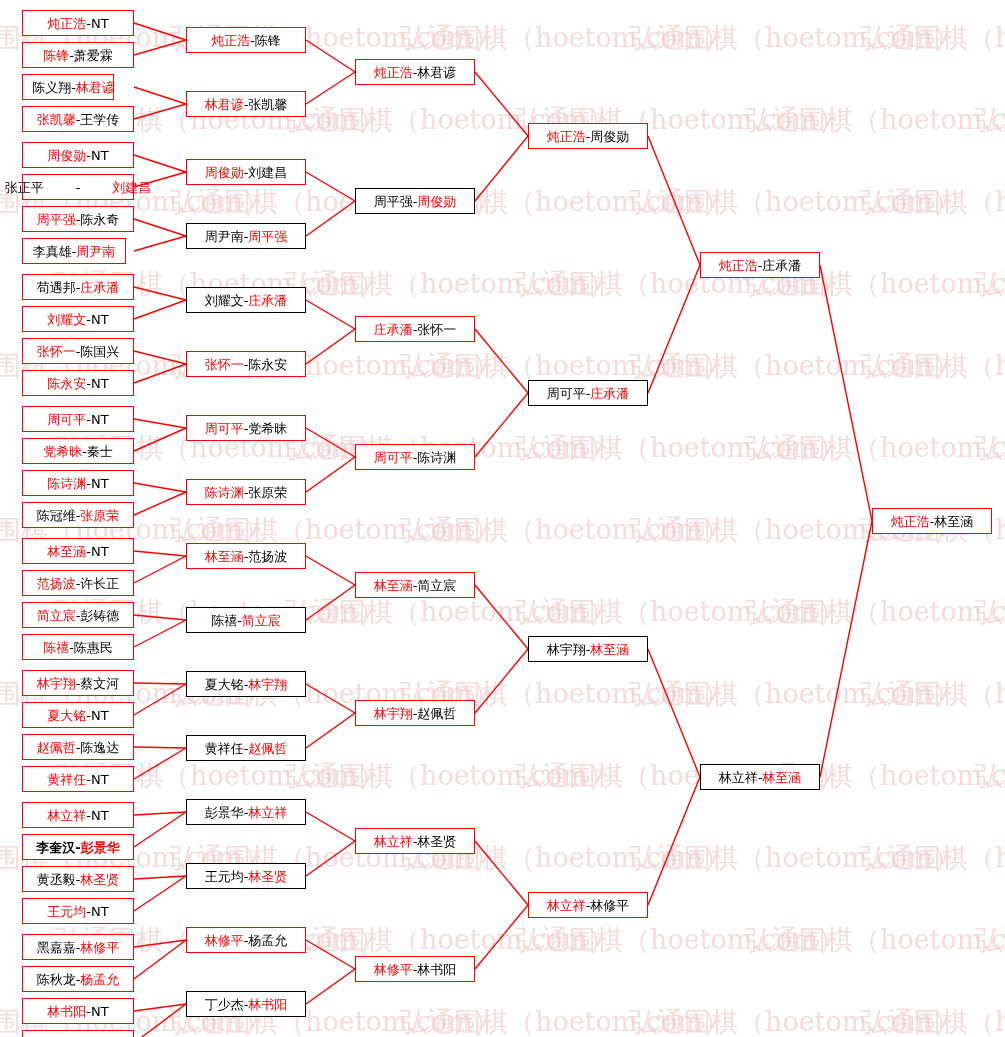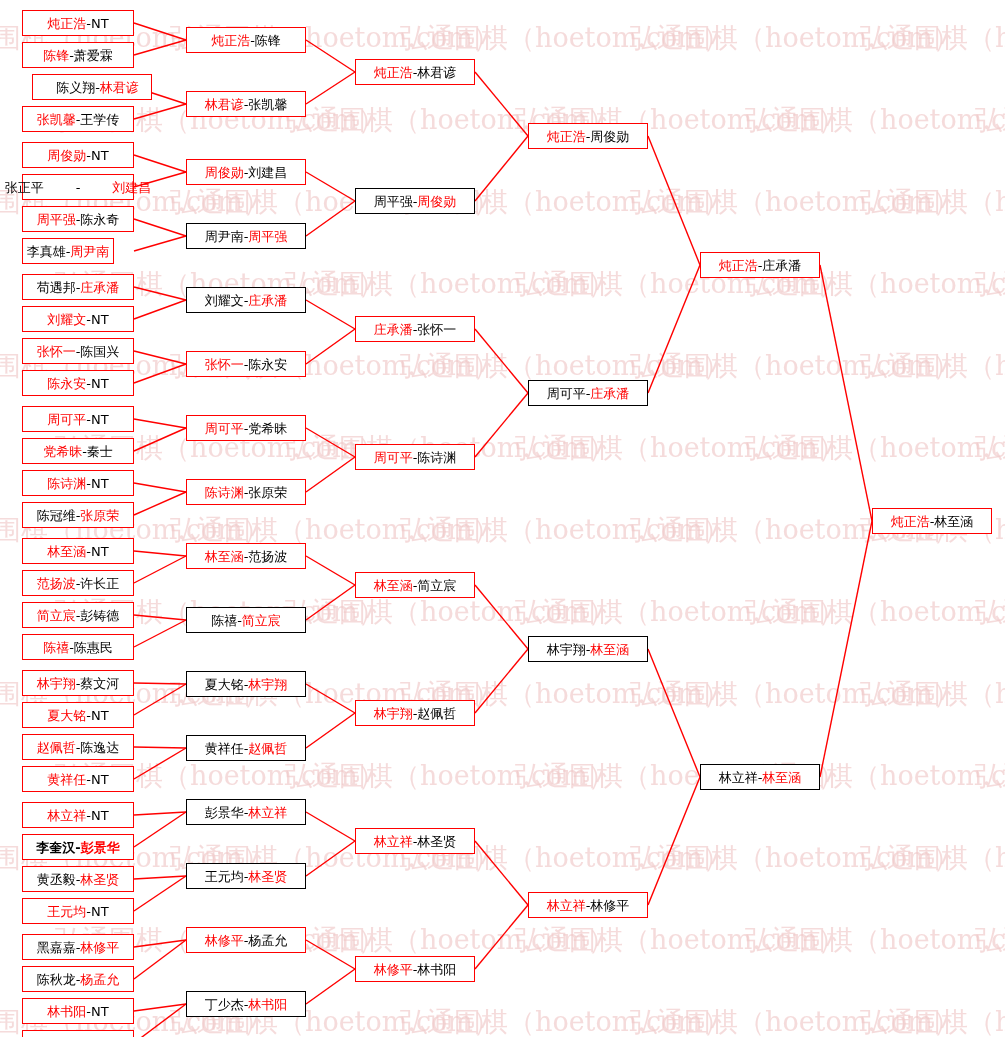--- a/index.html
+++ b/index.html
@@ -188,21 +188,21 @@
       <div class="node red" style="left: 22px; top: 10px; width: 112px; height: 26px;">
         <span class="w">炖正浩</span>
         <span class="sep">-</span>
         <span class="l">NT</span>
       </div>
       <div class="node red" style="left: 22px; top: 42px; width: 112px; height: 26px;">
         <span class="w">陈锋</span>
         <span class="sep">-</span>
         <span class="l">萧爱霖</span>
       </div>
-      <div class="node red" style="left: 32px; top: 74px; width: 120px; height: 26px; padding-left: 11px;">
+      <div class="node red" style="left: 22px; top: 74px; width: 92px; height: 26px; padding-left: 11px;">
         <span class="l">陈义翔</span>
         <span class="sep">-</span>
         <span class="w">林君谚</span>
       </div>
       <div class="node red" style="left: 22px; top: 106px; width: 112px; height: 26px;">
         <span class="w">张凯馨</span>
         <span class="sep">-</span>
         <span class="l">王学传</span>
       </div>
       <div class="node red" style="left: 22px; top: 142px; width: 112px; height: 26px;">
@@ -213,21 +213,21 @@
       <div class="node red" style="left: 22px; top: 174px; width: 112px; height: 26px; gap: 32px;">
         <span class="l">张正平</span>
         <span class="sep">-</span>
         <span class="w">刘建昌</span>
       </div>
       <div class="node red" style="left: 22px; top: 206px; width: 112px; height: 26px;">
         <span class="w">周平强</span>
         <span class="sep">-</span>
         <span class="l">陈永奇</span>
       </div>
-      <div class="node red" style="left: 22px; top: 238px; width: 92px; height: 26px;">
+      <div class="node red" style="left: 22px; top: 238px; width: 104px; height: 26px;">
         <span class="l">李真雄</span>
         <span class="sep">-</span>
         <span class="w">周尹南</span>
       </div>
       <div class="node red" style="left: 22px; top: 274px; width: 112px; height: 26px;">
         <span class="l">苟遇邦</span>
         <span class="sep">-</span>
         <span class="w">庄承潘</span>
       </div>
       <div class="node red" style="left: 22px; top: 306px; width: 112px; height: 26px;">

